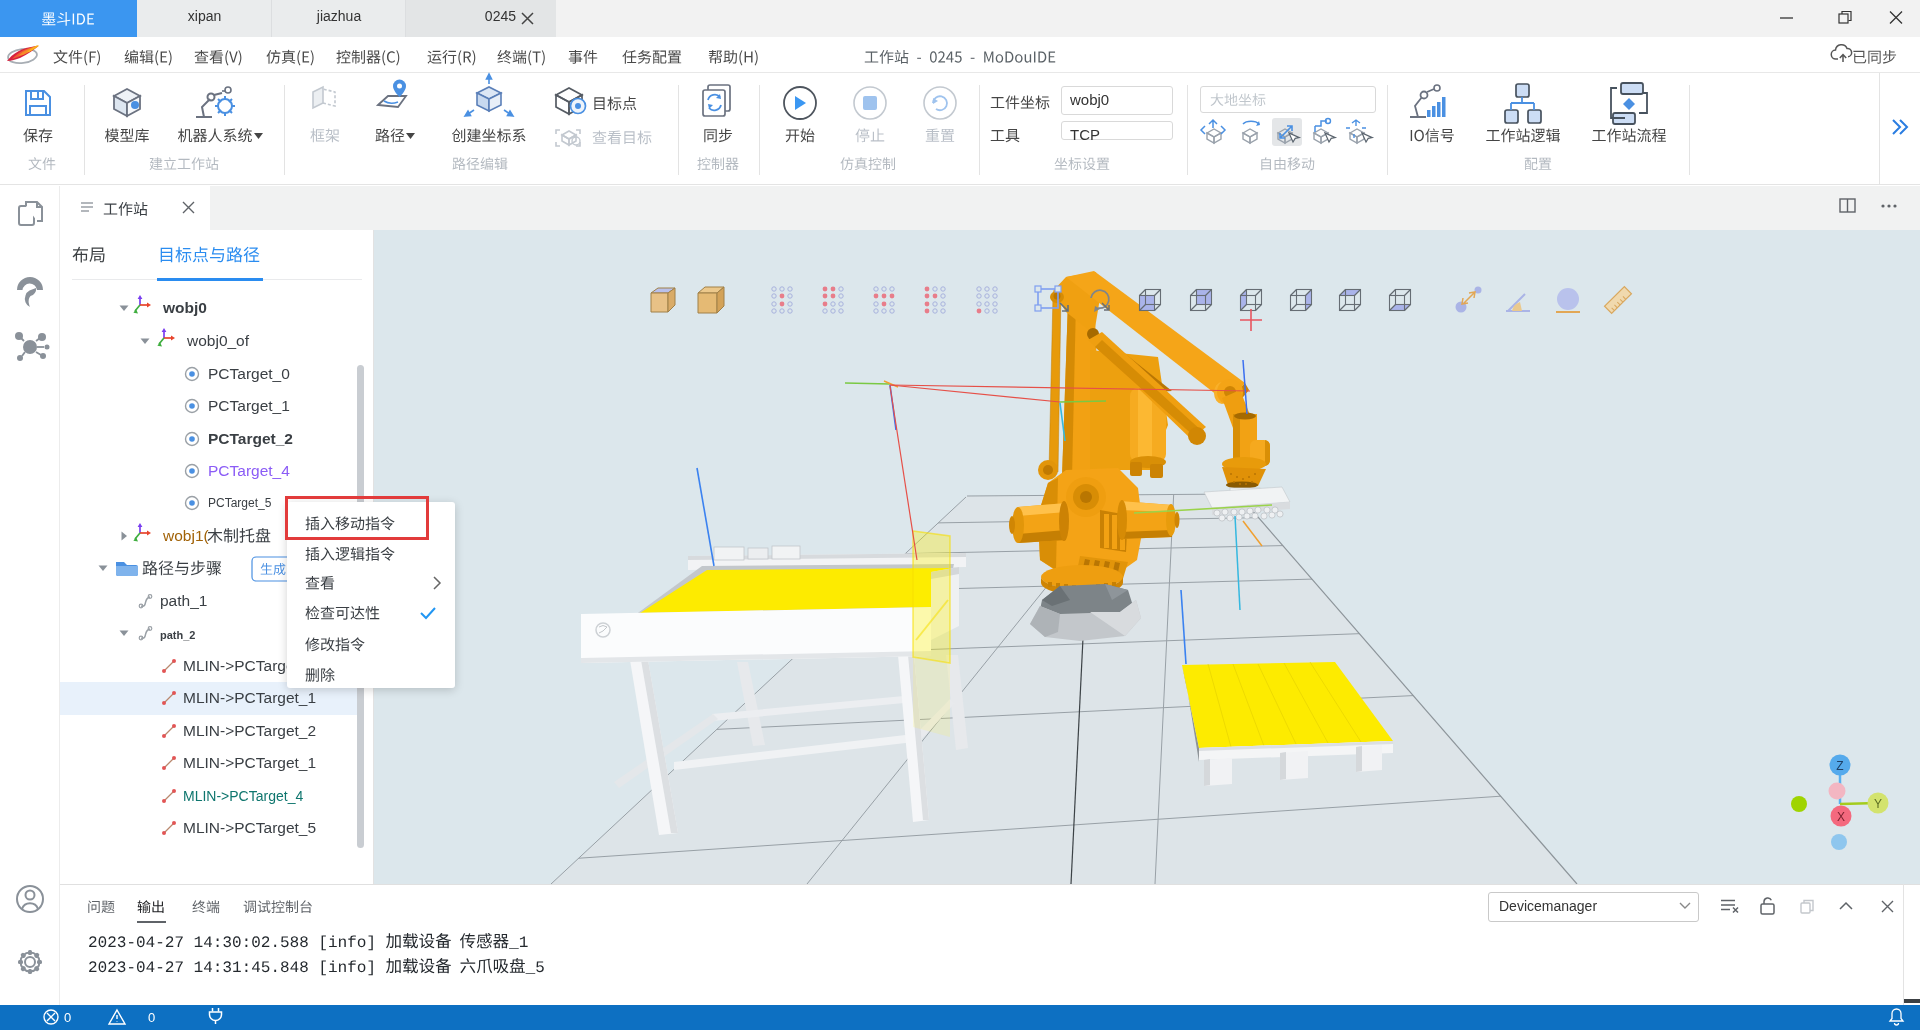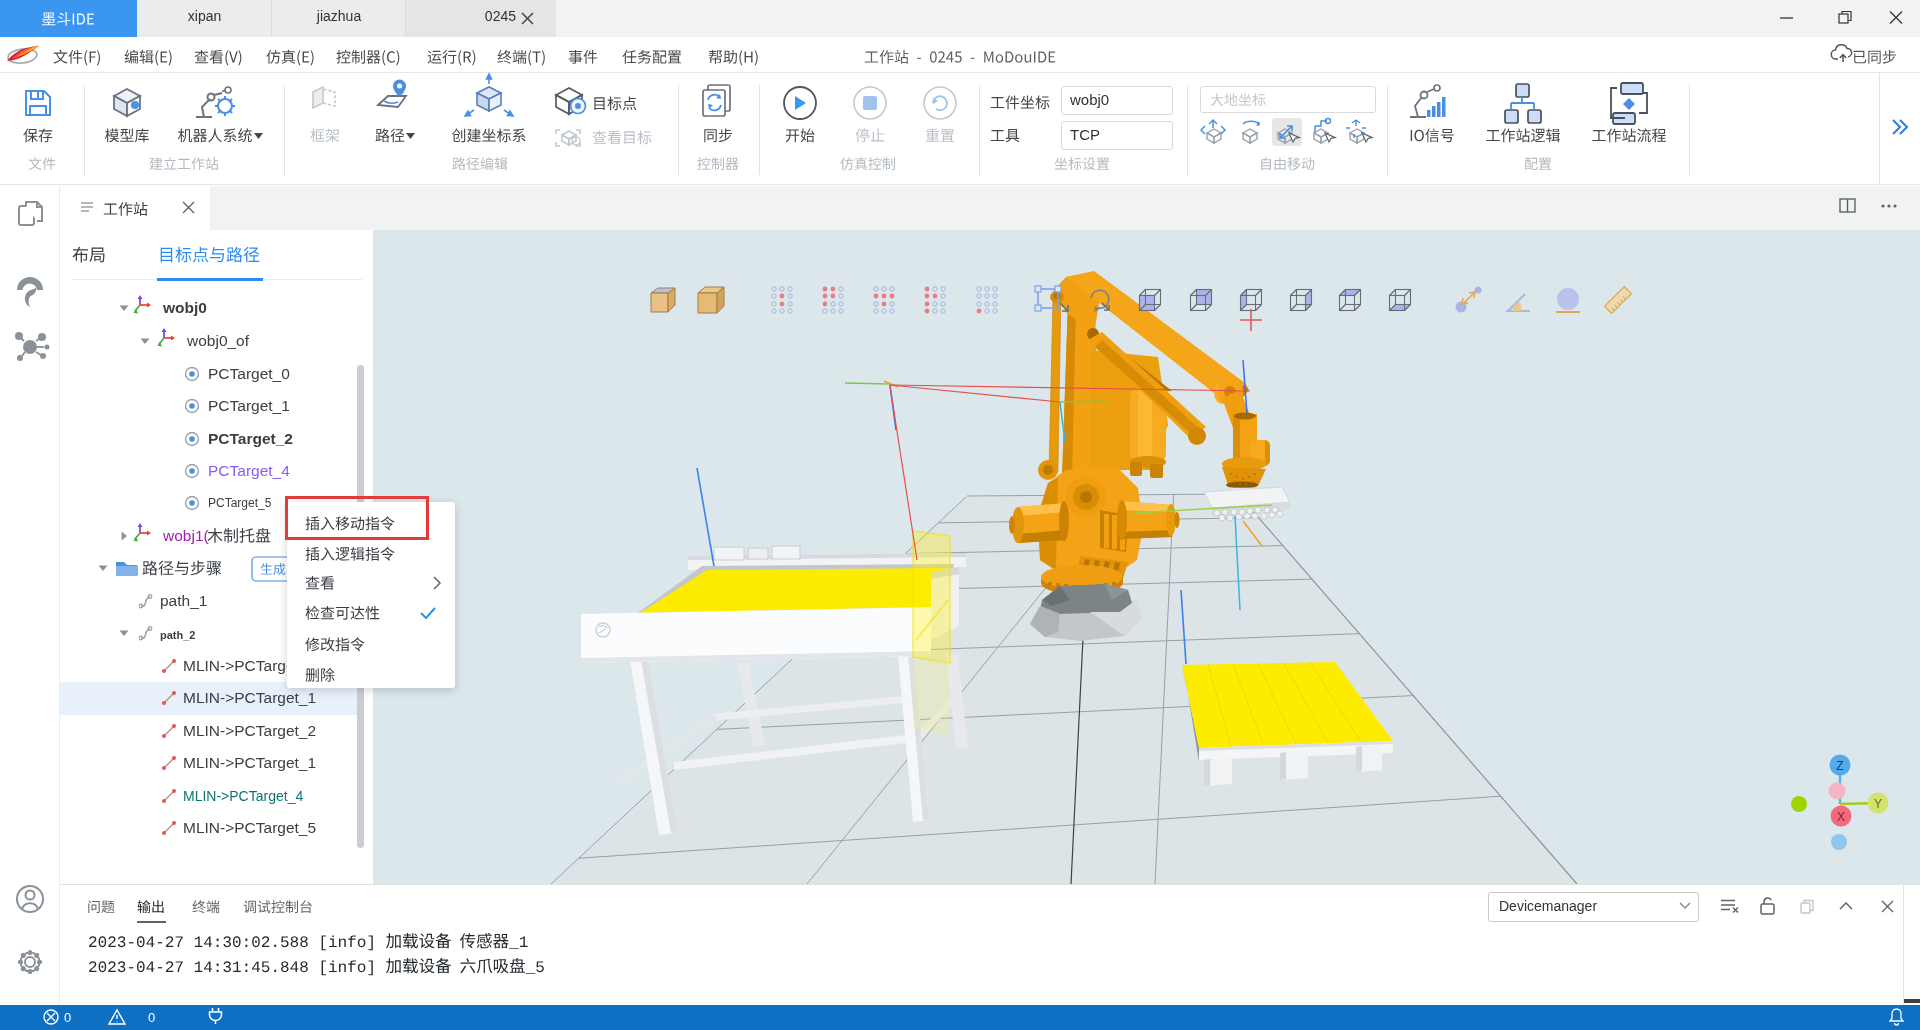--- a/index.html
+++ b/index.html
@@ -163,37 +163,37 @@
 <div class="abs" style="left:84px;top:85px;width:1px;height:90px;background:#e3e3e3"></div>
 <div class="abs" style="left:284px;top:85px;width:1px;height:90px;background:#e3e3e3"></div>
 <div class="abs" style="left:678px;top:85px;width:1px;height:90px;background:#e3e3e3"></div>
 <div class="abs" style="left:759px;top:85px;width:1px;height:90px;background:#e3e3e3"></div>
 <div class="abs" style="left:979px;top:85px;width:1px;height:90px;background:#e3e3e3"></div>
 <div class="abs" style="left:1187px;top:85px;width:1px;height:90px;background:#e3e3e3"></div>
 <div class="abs" style="left:1387px;top:85px;width:1px;height:90px;background:#e3e3e3"></div>
 <div class="abs" style="left:1689px;top:85px;width:1px;height:90px;background:#e3e3e3"></div>
 <div class="abs" style="left:1879px;top:73px;width:1px;height:112px;background:#e3e3e3"></div>
 <div class="abs" style="left:1061px;top:86px;width:112px;height:29px;border:1px solid #d9d9d9;border-radius:3px;background:#fff;font-size:15px;color:#333;padding:4px 8px">wobj0</div>
-<div class="abs" style="left:1061px;top:121px;width:112px;height:29px;border:1px solid #d9d9d9;border-radius:3px;background:#fff;font-size:15px;color:#333;padding:4px 8px">TCP</div>
+<div class="abs" style="left:1061px;top:121px;width:112px;height:19px;border:1px solid #d9d9d9;border-radius:3px;background:#fff;font-size:15px;color:#333;padding:4px 8px">TCP</div>
 <div class="abs" style="left:1200px;top:86px;width:176px;height:27px;border:1px solid #d9d9d9;border-radius:3px;background:#fff"></div>
 <div class="abs" style="left:60px;top:186px;width:1860px;height:44px;background:#f1f2f2"></div>
 <div class="abs" style="left:60px;top:186px;width:150px;height:44px;background:#fff"></div>
 <div class="abs" style="left:0;top:186px;width:60px;height:819px;background:#fff;border-right:1px solid #ececec"></div>
 <div class="abs" style="left:60px;top:230px;width:314px;height:654px;background:#fff;border-right:1px solid #e2e2e2"></div>
 <div class="abs" style="left:72px;top:279px;width:290px;height:1px;background:#e9eaec"></div>
 <div class="abs" style="left:157px;top:278px;width:106px;height:3px;background:#2a8cf0"></div>
 <div class="abs" style="left:60px;top:682px;width:297px;height:33px;background:#e8f1fb"></div>
 <div class="abs" style="left:163px;top:298px;font-size:15.5px;font-weight:700;color:#3a3f44;line-height:20px">wobj0</div>
 <div class="abs" style="left:187px;top:331px;font-size:15.5px;font-weight:400;color:#3a3f44;line-height:20px">wobj0_of</div>
 <div class="abs" style="left:208px;top:364px;font-size:15.5px;font-weight:400;color:#3a3f44;line-height:20px">PCTarget_0</div>
 <div class="abs" style="left:208px;top:396px;font-size:15.5px;font-weight:400;color:#3a3f44;line-height:20px">PCTarget_1</div>
 <div class="abs" style="left:208px;top:429px;font-size:15.5px;font-weight:700;color:#3a3f44;line-height:20px">PCTarget_2</div>
 <div class="abs" style="left:208px;top:461px;font-size:15.5px;font-weight:400;color:#8b5cf6;line-height:20px">PCTarget_4</div>
 <div class="abs" style="left:208px;top:493px;font-size:12px;font-weight:400;color:#3a3f44;line-height:20px">PCTarget_5</div>
-<div class="abs" style="left:163px;top:526px;font-size:15.5px;font-weight:400;color:#a21caf;line-height:20px">wobj1(</div>
+<div class="abs" style="left:163px;top:526px;font-size:15.5px;font-weight:400;color:#a16207;line-height:20px">wobj1(</div>
 <div class="abs" style="left:160px;top:591px;font-size:15.5px;font-weight:400;color:#3a3f44;line-height:20px">path_1</div>
 <div class="abs" style="left:160px;top:625px;font-size:11px;font-weight:700;color:#3a3f44;line-height:20px">path_2</div>
 <div class="abs" style="left:183px;top:656px;font-size:15.5px;font-weight:400;color:#3a3f44;line-height:20px">MLIN-&gt;PCTarget_0</div>
 <div class="abs" style="left:183px;top:688px;font-size:15.5px;font-weight:400;color:#3a3f44;line-height:20px">MLIN-&gt;PCTarget_1</div>
 <div class="abs" style="left:183px;top:721px;font-size:15.5px;font-weight:400;color:#3a3f44;line-height:20px">MLIN-&gt;PCTarget_2</div>
 <div class="abs" style="left:183px;top:753px;font-size:15.5px;font-weight:400;color:#3a3f44;line-height:20px">MLIN-&gt;PCTarget_1</div>
 <div class="abs" style="left:183px;top:786px;font-size:14px;font-weight:400;color:#0f766e;line-height:20px">MLIN-&gt;PCTarget_4</div>
 <div class="abs" style="left:183px;top:818px;font-size:15.5px;font-weight:400;color:#3a3f44;line-height:20px">MLIN-&gt;PCTarget_5</div>
 <svg style="position:absolute;left:374px;top:230px" width="1546" height="654" viewBox="374 230 1546 654">
     <rect x="374" y="230" width="1546" height="654" fill="#dce7ec"></rect>

